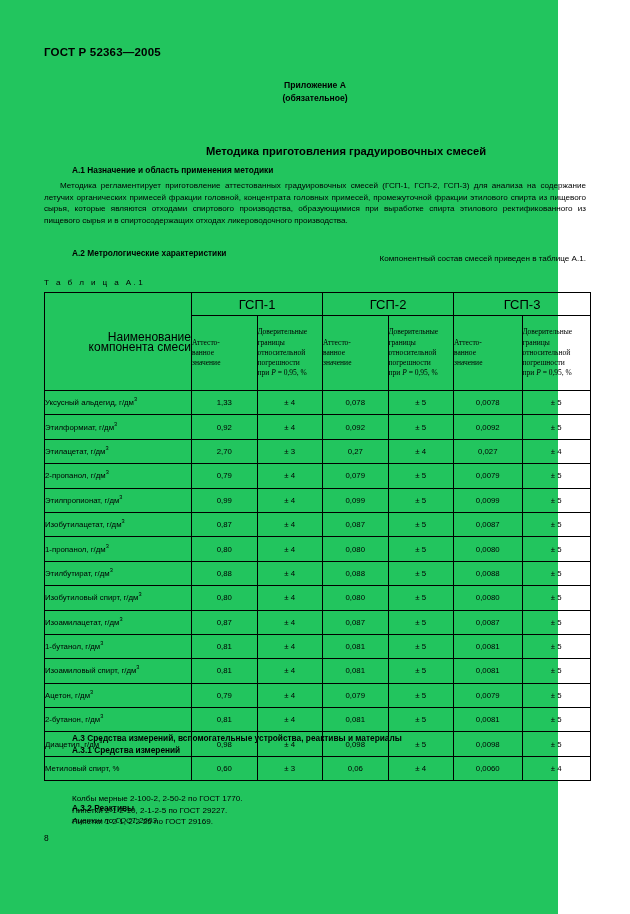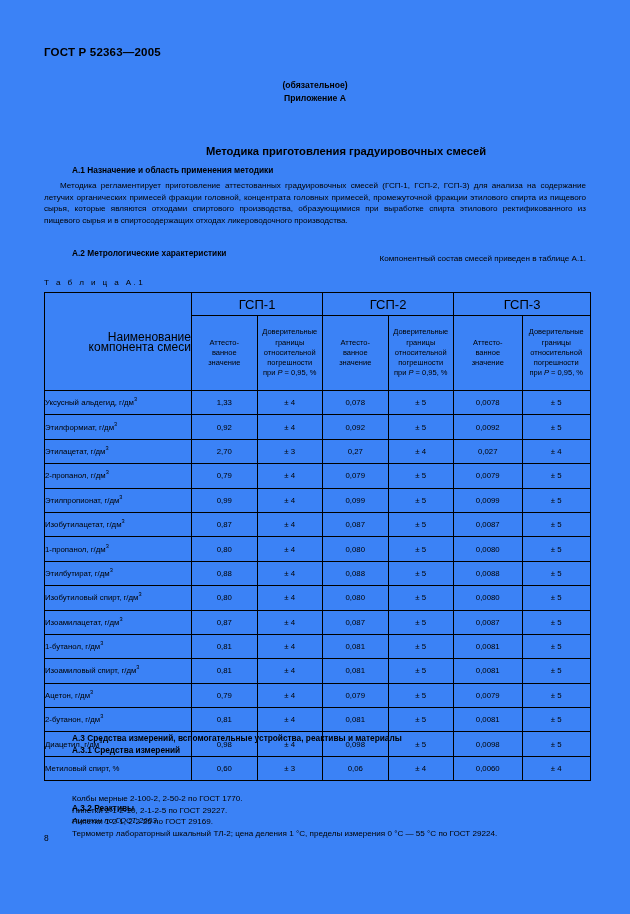--- a/index.html
+++ b/index.html
@@ -11,23 +11,23 @@
     width: 630px;
     height: 914px;
     position: relative;
     font-family: "Liberation Sans", sans-serif;
     color: #000000;
     overflow: hidden;
   }
   .page {
     position: absolute;
     left: 0; top: 0;
-    width: 630px;
+    width: 558px;
     height: 914px;
-    background: #3b82f6;
+    background: #22c55e;
   }
 
   
   .doc-header {
     position: absolute;
     left: 44px;
     top: 46px;
     font-size: 11.5px;
     font-weight: bold;
     letter-spacing: 0.2px;
@@ -119,24 +119,25 @@
     font-size: 13px;
   }
   th.h-name {
     text-align: right;
     padding: 0 6px;
     line-height: 10px;
     font-size: 12px;
   }
   th.h-sub {
     height: 74px;
-    text-align: center;
+    text-align: left;
     line-height: 10.2px;
     font-size: 7.5px;
     padding: 0 2px;
+    font-family: Liberation Serif, serif;
   }
   td.c-name {
     text-align: left;
     padding-left: 6px;
     height: 23.4px;
     font-size: 7.8px;
     white-space: nowrap;
   }
   td.c-val {
     text-align: center;
@@ -151,22 +152,22 @@
   .ital { font-style: italic; }
 </style>
 </head>
 <body>
 
 <div class="page">
 
   <div class="doc-header">ГОСТ Р 52363—2005</div>
 
   <div class="annex-block">
+    <div>Приложение А</div>
     <div>(обязательное)</div>
-    <div>Приложение А</div>
   </div>
 
   <div class="main-title">Методика приготовления градуировочных смесей</div>
 
   <div class="txt sec-head" id="a1-head">А.1  Назначение и область применения методики</div>
   <div class="txt para indent" id="a1-para">Методика регламентирует приготовление аттестованных градуировочных смесей (ГСП-1, ГСП-2, ГСП-3) для анализа на содержание летучих органических примесей фракции головной, концентрата головных примесей, промежуточной фракции этилового спирта из пищевого сырья, которые являются отходами спиртового производства, образующимися при выработке спирта этилового ректификованного из пищевого сырья и в спиртосодержащих отходах ликероводочного производства.</div>
 
   <div class="txt sec-head" id="a2-head">А.2  Метрологические характеристики</div>
   <div class="txt" id="a2-para">Компонентный состав смесей приведен в таблице А.1.</div>
 
@@ -366,20 +367,19 @@
         </tr>
       </tbody>
   </table>
 
   <div class="txt sec-head" id="a3-head">А.3  Средства измерений, вспомогательные устройства, реактивы и материалы</div>
   <div class="txt sec-head" id="a31-head">А.3.1  Средства измерений</div>
   <div class="txt" id="a3-lines">
       <div>Колбы мерные 2-100-2, 2-50-2 по ГОСТ 1770.</div>
       <div>Пипетки 2-1-2-10, 2-1-2-5 по ГОСТ 29227.</div>
       <div>Пипетки 1-2-1, 2-2-25 по ГОСТ 29169.</div>
-      <div>Термометр лабораторный шкальный ТЛ-2; цена деления 1 °С, пределы измерения 0 °С  —  55 °С по ГОСТ 29224.</div>
     </div>
   <div class="txt sec-head" id="a32-head">А.3.2  Реактивы</div>
   <div class="txt" id="a32-line">Ацетон по ГОСТ 2603.</div>
 
   <div class="page-num">8</div>
 
 </div>
 
 </body></html>

